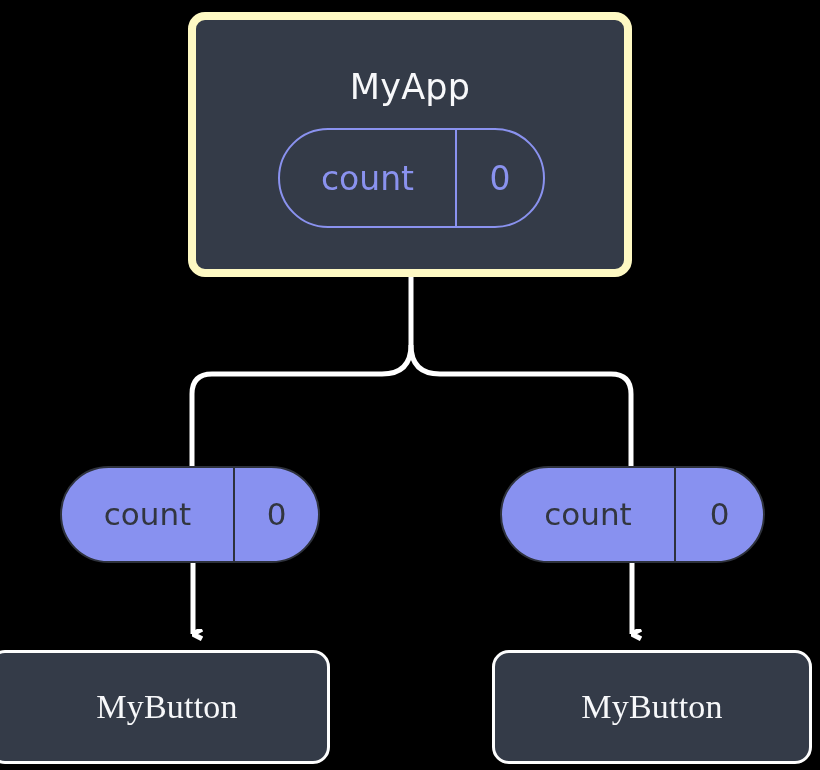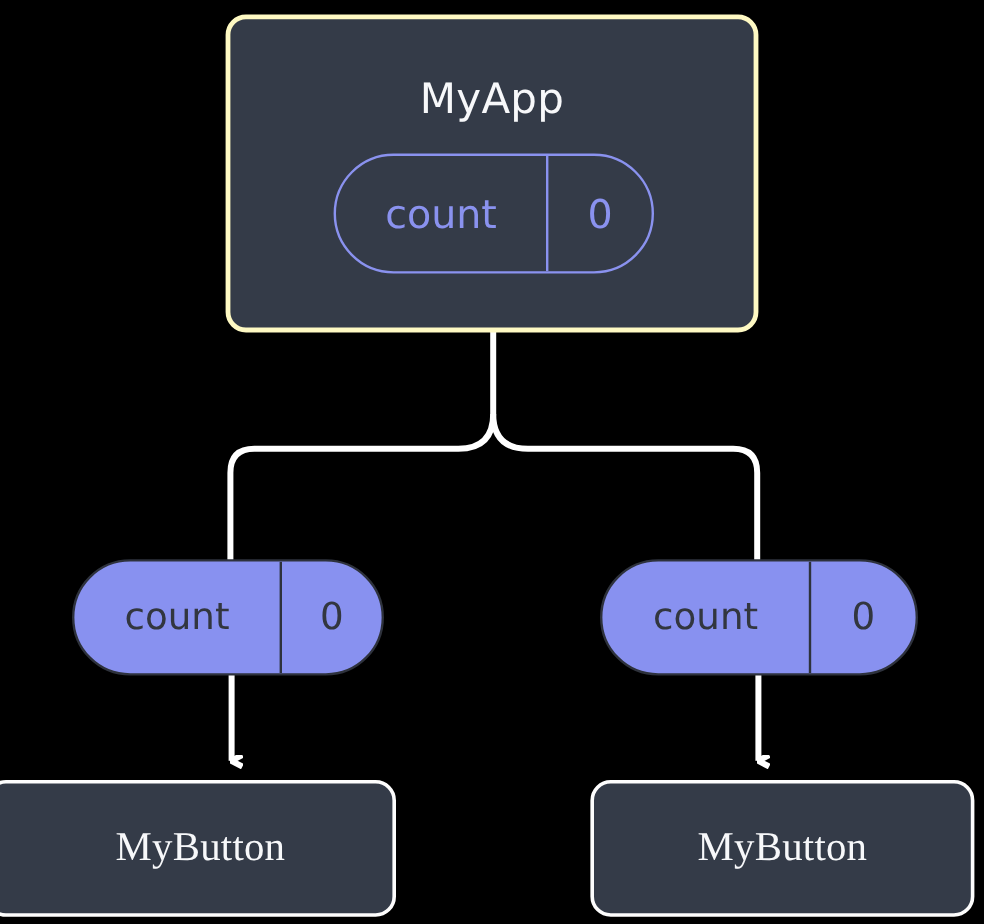--- a/index.html
+++ b/index.html
@@ -25,21 +25,21 @@
     left: 0;
     top: 0;
     width: 820px;
     height: 770px;
     overflow: visible;
   }
   .node-box {
     position: absolute;
     box-sizing: border-box;
     background: #343b48;
-    border: 4px solid #fef9c3;
+    border: 8px solid #fef9c3;
     border-radius: 17px;
     display: flex;
     align-items: flex-start;
     justify-content: center;
   }
   .node-title {
     color: #f7f8fa;
     font-size: 35px;
     font-weight: 400;
     letter-spacing: 0.2px;

